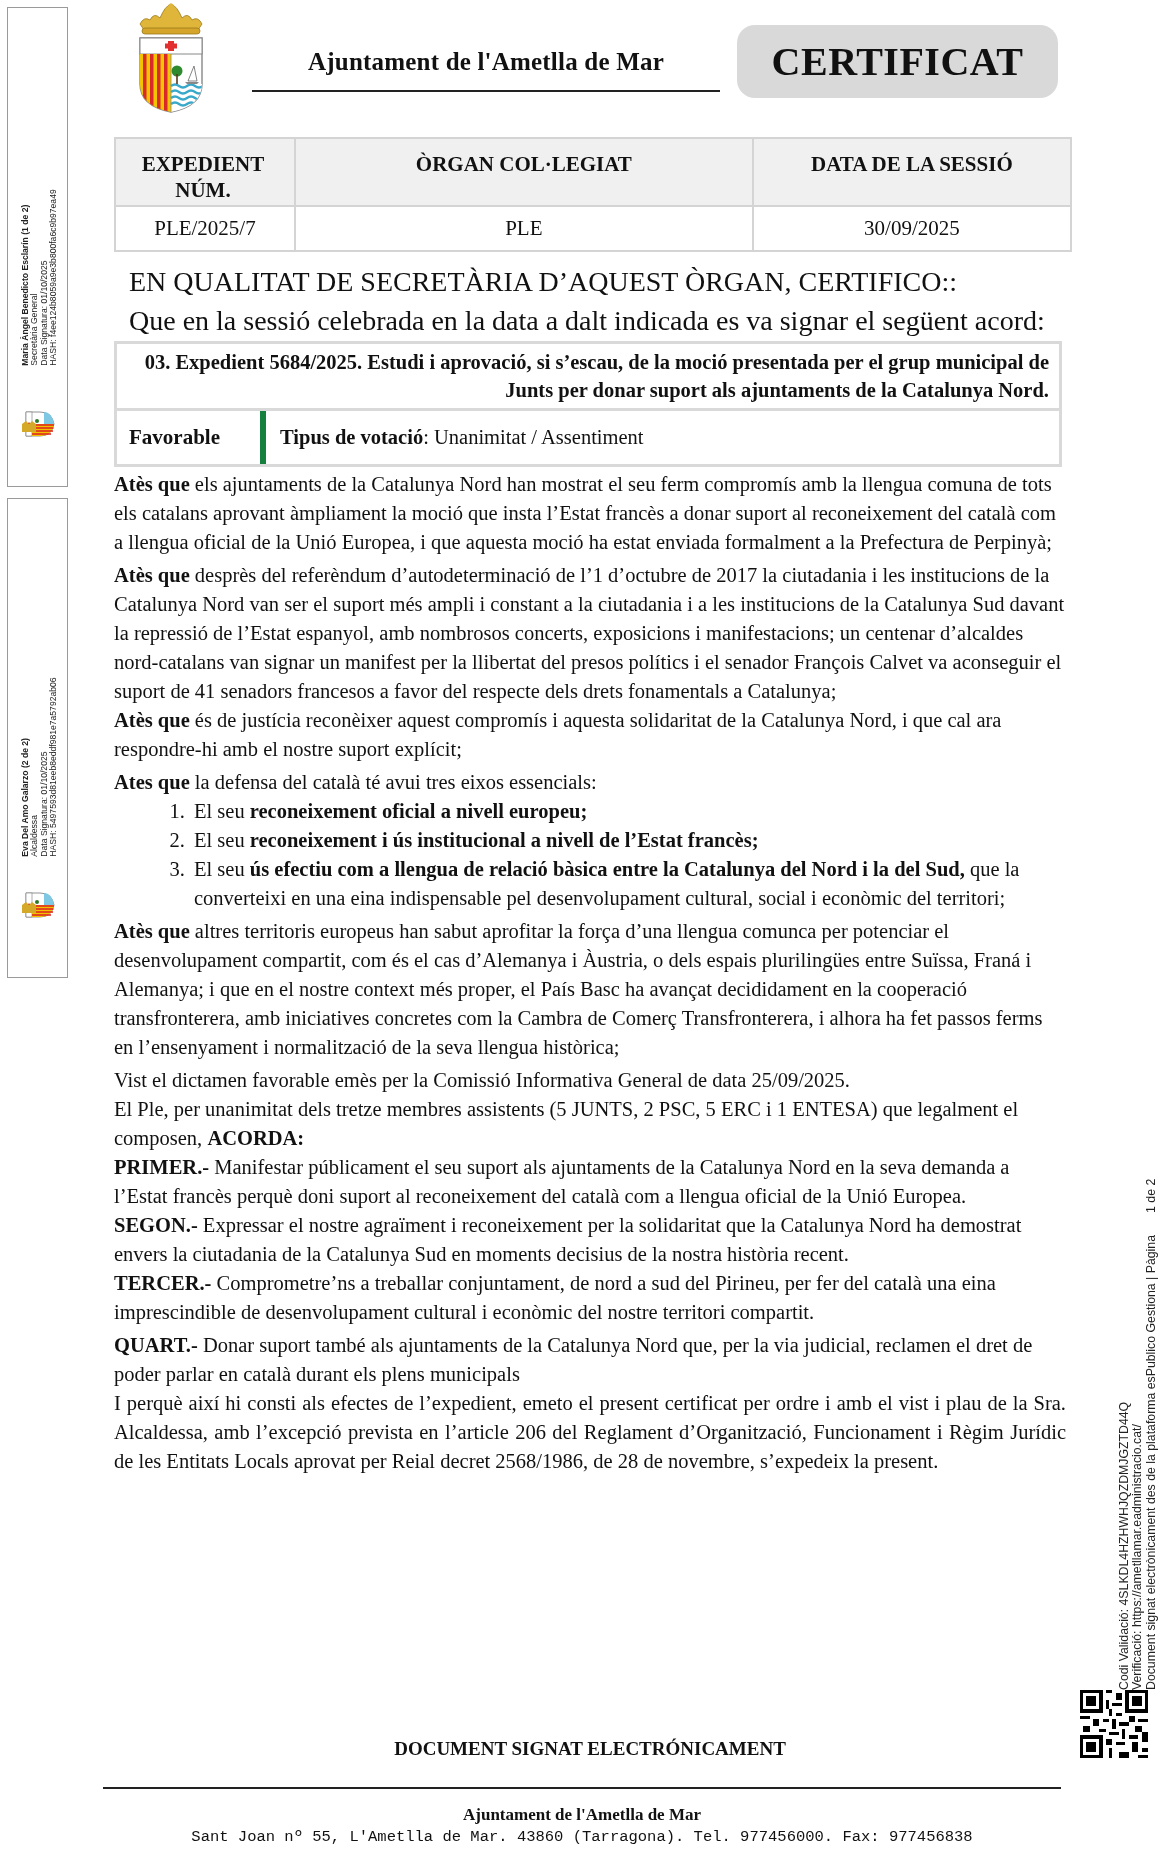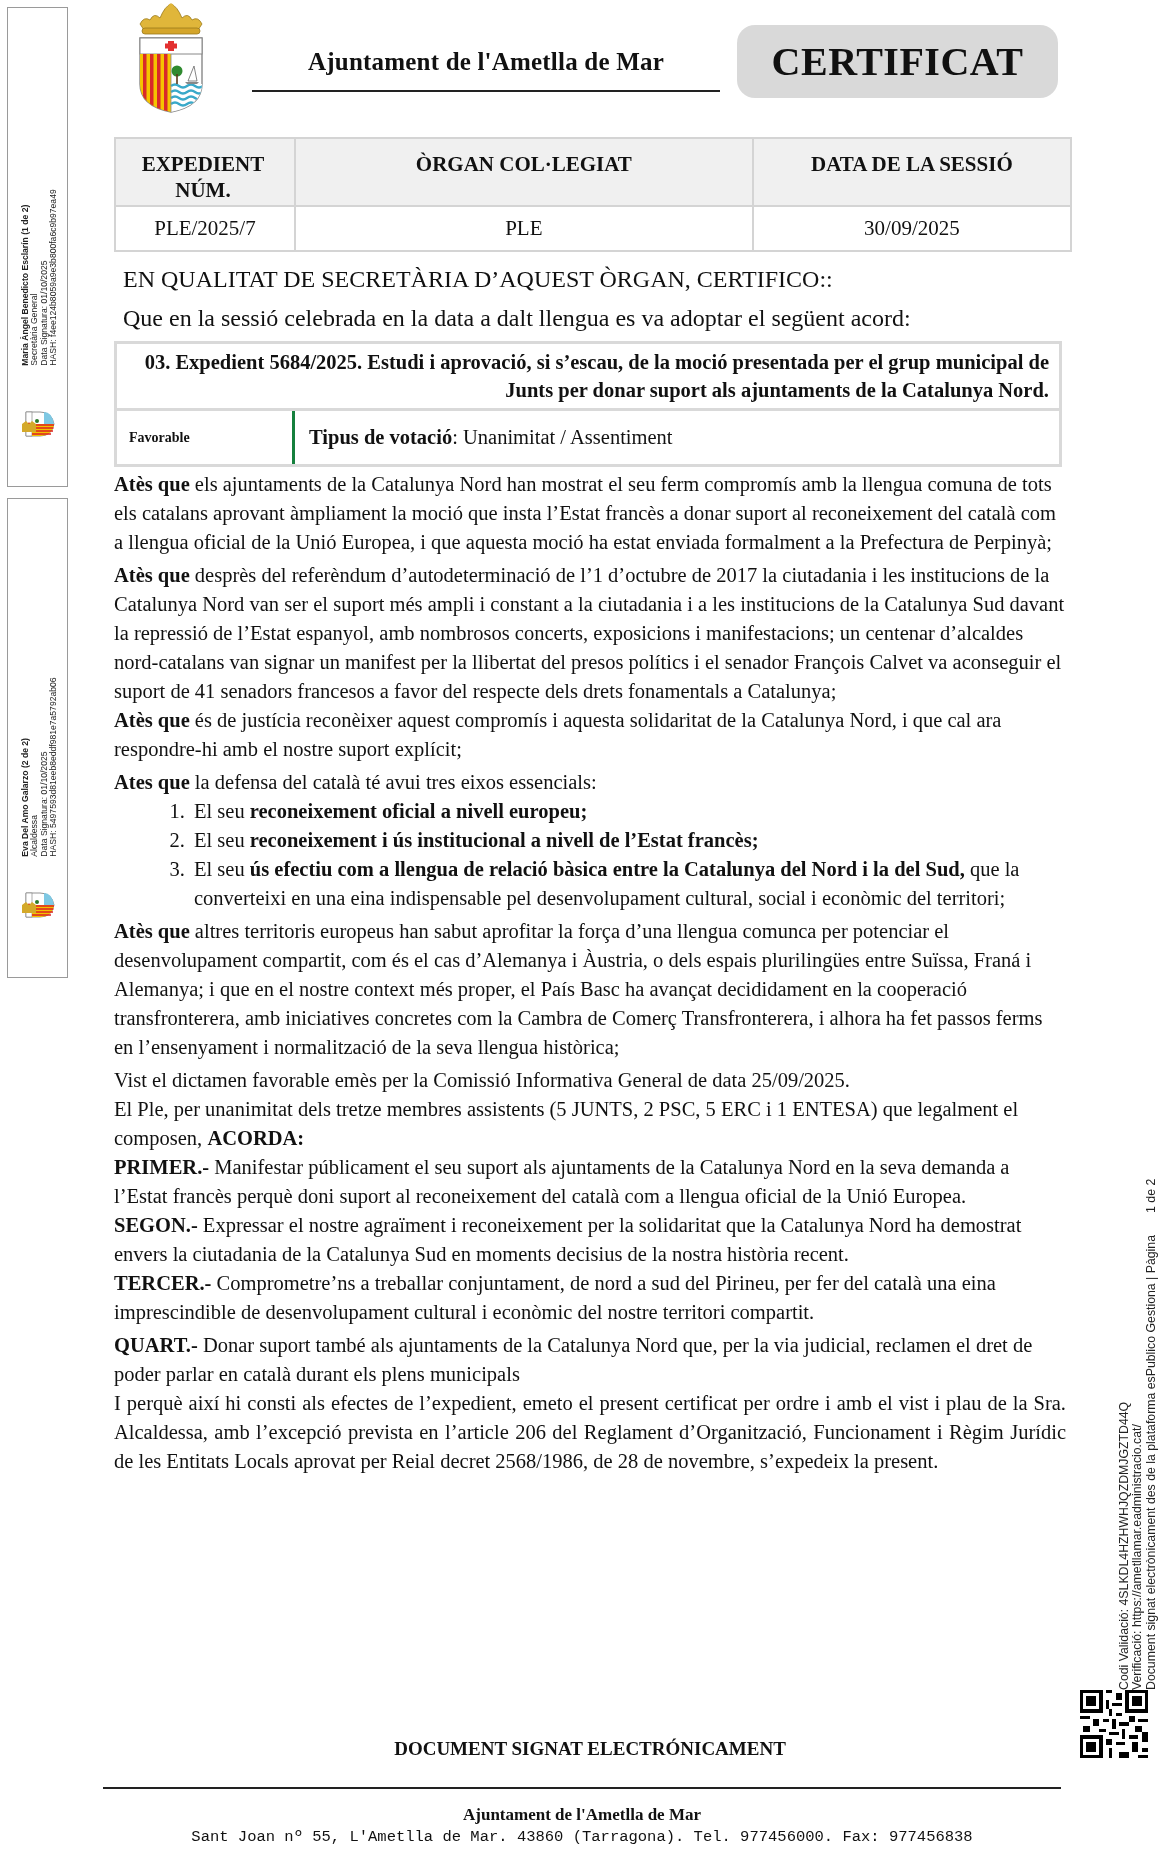--- a/index.html
+++ b/index.html
@@ -28,29 +28,29 @@
   .org-rule { position: absolute; left: 252px; top: 90px; width: 468px; border-top: 2px solid #222; }
   .cert-box { position: absolute; left: 737px; top: 25px; width: 321px; height: 73px; background: #d9d9d9;
     display: flex; align-items: center; justify-content: center; font-size: 40px; font-weight: bold; letter-spacing: 0.5px; border-radius: 18px; }
 
   
   table.exp { position: absolute; left: 114px; top: 137px; width: 958px; border-collapse: collapse; }
   table.exp td { border: 2px solid #d4d4d4; text-align: center; font-size: 21px; }
   table.exp tr.hd td { background: #f0f0f0; font-weight: bold; height: 68px; vertical-align: top; padding-top: 12px; line-height: 26px; }
   table.exp tr.rw td { height: 45px; }
 
-  .intro { position: absolute; left: 123px; font-size: 24px; }
+  .intro { position: absolute; left: 129px; font-size: 28px; }
   .intro.a { top: 266px; }
   .intro.b { top: 305px; }
 
   
   .motion { position: absolute; left: 114px; top: 341px; width: 948px; border: 3px solid #d9d9d9; text-align: right; }
   .motion-title { padding: 4px 10px 4px 12px; font-weight: bold; font-size: 20.5px; line-height: 28px; border-bottom: 3px solid #d9d9d9; }
   .vote-row { display: flex; height: 53px; }
-  .vote-result { width: 178px; border-right: 3px solid #15803d; padding-left: 12px; font-weight: bold; font-size: 14px; display: flex; align-items: center; }
+  .vote-result { width: 149px; border-right: 6px solid #15803d; padding-left: 12px; font-weight: bold; font-size: 21px; display: flex; align-items: center; }
   .vote-type { padding-left: 14px; font-size: 20.5px; display: flex; align-items: center; }
   .vote-type b { margin-right: 0; }
 
   
   .body { position: absolute; left: 114px; top: 470px; width: 952px; font-size: 20.5px; line-height: 29px; }
   .body p { margin-bottom: 4px; }
   .body p.tight { margin-bottom: 0; }
   .body ol { margin: 0 0 4px 0; padding-left: 76px; }
   .body ol li { padding-left: 4px; }
   .body .just { text-align: justify; }
@@ -161,21 +161,21 @@
   </tr>
   <tr class="rw">
     <td>PLE/2025/7</td>
     <td>PLE</td>
     <td>30/09/2025</td>
   </tr>
 </tbody>
   </table>
 
 <div class="intro a">EN QUALITAT DE SECRETÀRIA D’AQUEST ÒRGAN, CERTIFICO::</div>
-<div class="intro b">Que en la sessió celebrada en la data a dalt llengua es va adoptar el següent acord:</div>
+<div class="intro b">Que en la sessió celebrada en la data a dalt indicada es va signar el següent acord:</div>
 
 <div class="motion">
   <div class="motion-title">03. Expedient 5684/2025. Estudi i aprovació, si s’escau, de la moció presentada per el grup municipal de Junts per donar suport als ajuntaments de la Catalunya Nord.</div>
   <div class="vote-row">
     <div class="vote-result">Favorable</div>
     <div class="vote-type">
       <b>Tipus de votació</b>
         <span>: Unanimitat / Assentiment</span>
     </div>
   </div>

